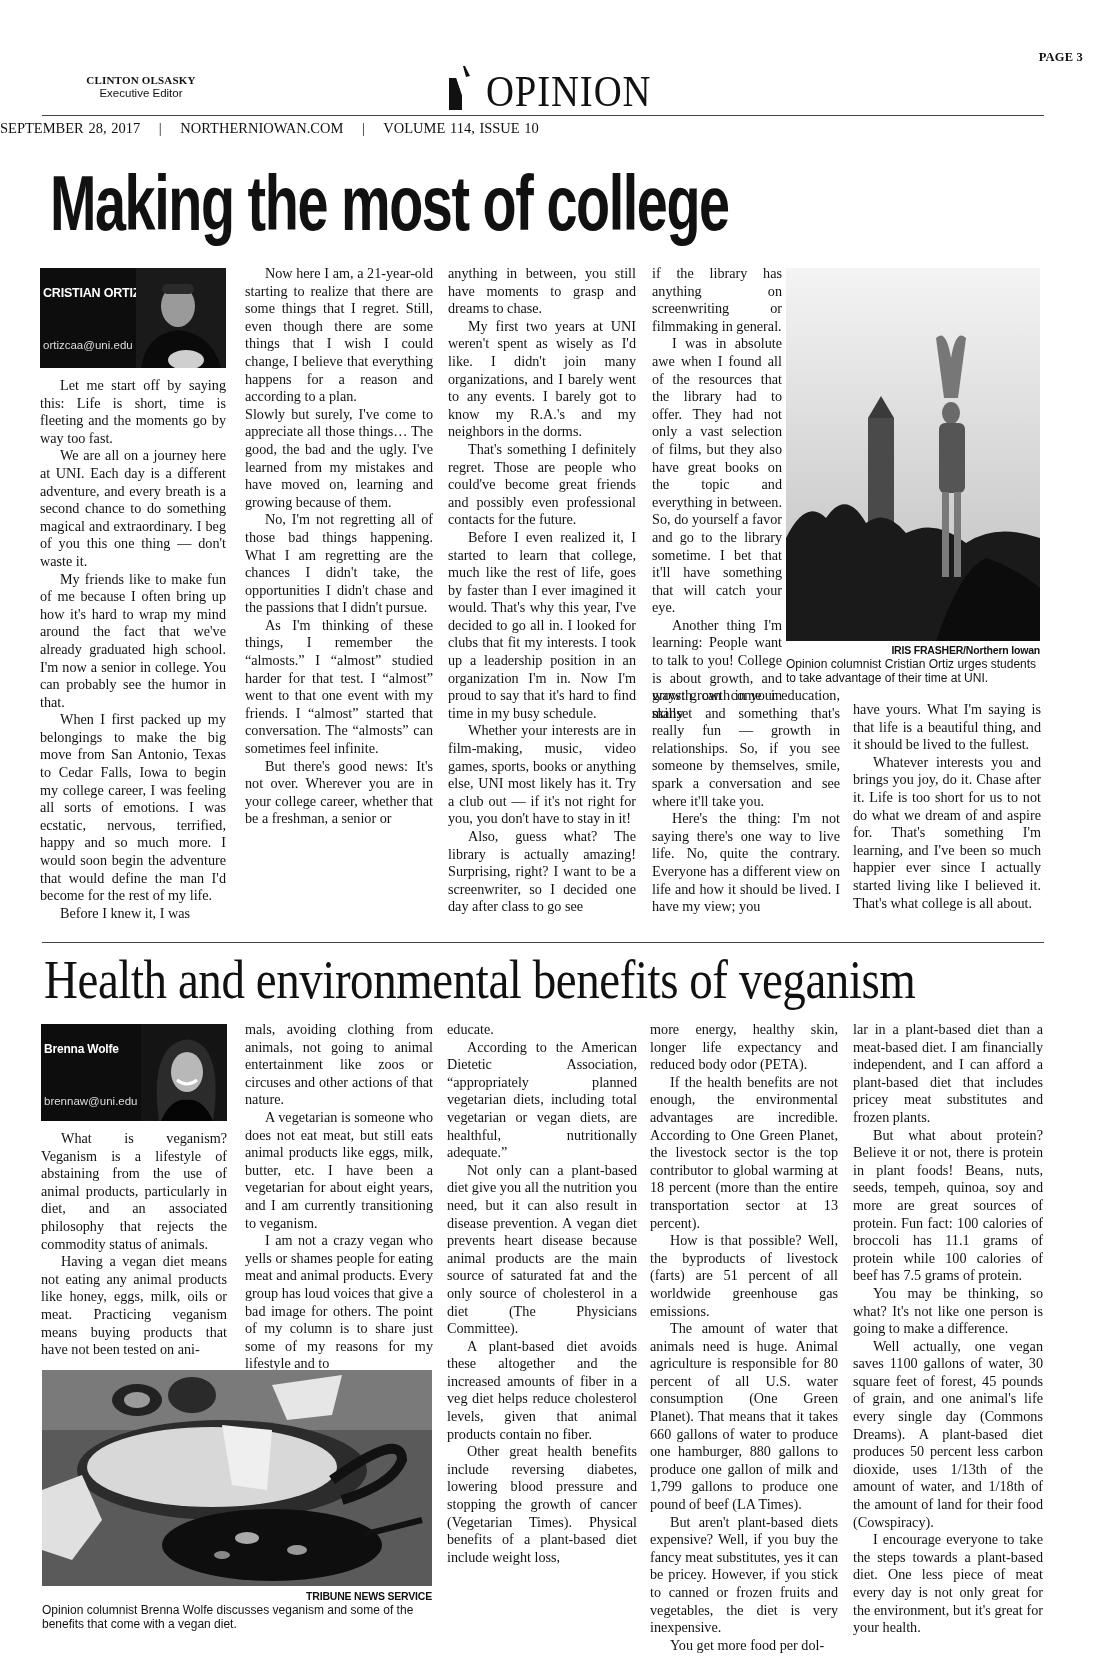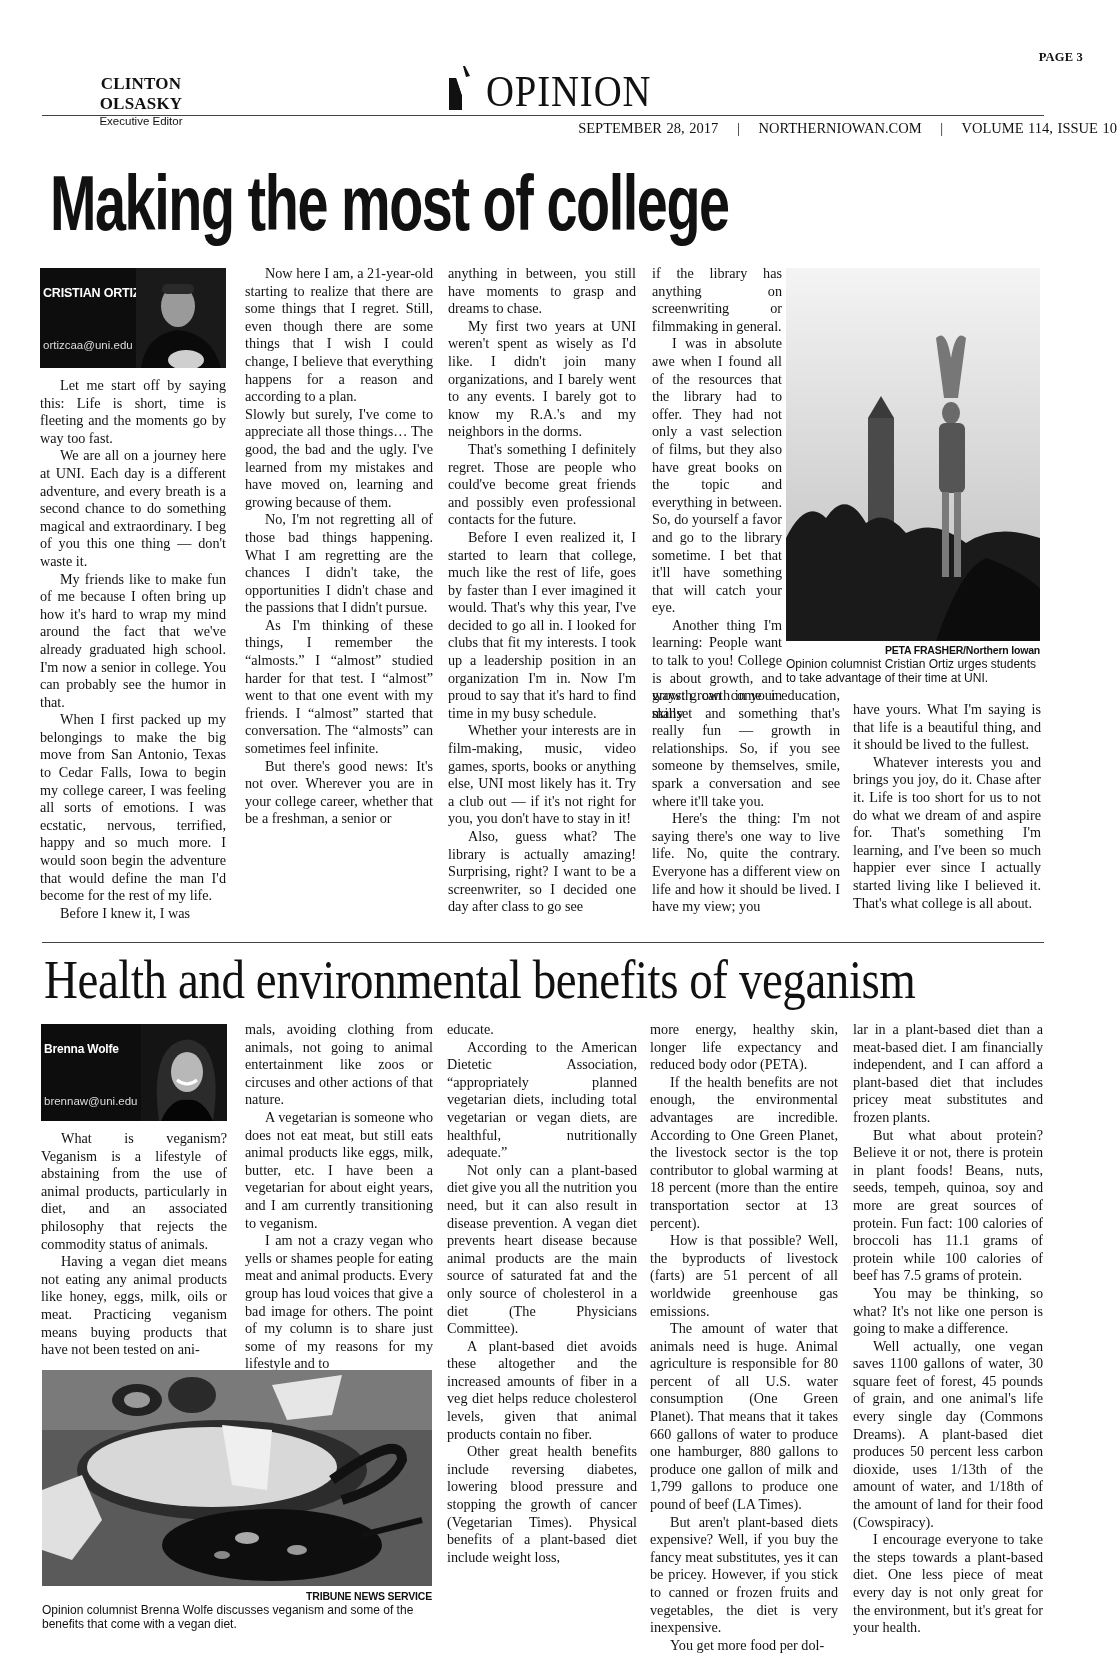--- a/index.html
+++ b/index.html
@@ -2,26 +2,26 @@
 <html><head>
 <meta charset="utf-8">
 <style>
   html, body { margin: 0; padding: 0; background: #fff; }
   body { width: 1117px; height: 1667px; position: relative; overflow: hidden; color: #111; font-family: "Liberation Serif", serif; }
   .abs { position: absolute; }
 
   
   .page-num { right: 34px; top: 50px; font-size: 12.5px; font-weight: bold; letter-spacing: 0.2px; }
   .editor { left: 76px; top: 74px; width: 130px; text-align: center; }
-  .editor .name { font-size: 17px; font-weight: bold; letter-spacing: 0.2px; }
+  .editor .name { font-size: 11px; font-weight: bold; letter-spacing: 0.2px; }
   .editor .role { font-family: "Liberation Sans", sans-serif; font-size: 11.5px; margin-top: 1px; }
   .logo { left: 449px; top: 66px; width: 18px; height: 44px; }
   .section-title { left: 486px; top: 70px; font-size: 44px; line-height: 44px; letter-spacing: 1px; transform: scaleX(0.88); transform-origin: left; }
   .rule { left: 42px; width: 1002px; height: 0; border-top: 1.5px solid #444; }
-  .dateline { left: 0; width: 1117px; top: 120px; text-align: right; font-size: 14.5px; word-spacing: 1px; font-family: Liberation Serif, serif; }
+  .dateline { left: 0; width: 1117px; top: 120px; text-align: left; font-size: 14.5px; word-spacing: 1px; font-family: Liberation Serif, serif; }
   .dateline .sep { display: inline-block; margin: 0 14px; }
 
   
   .headline1 { left: 50px; top: 163px; font-family: "Liberation Sans", sans-serif; font-weight: bold; font-size: 78px; line-height: 80px; letter-spacing: -2px; transform: scaleX(0.715); transform-origin: left; white-space: nowrap; }
   
   .headline2 { left: 44px; top: 950px; font-family: "Liberation Serif", serif; font-size: 54px; line-height: 60px; letter-spacing: -0.5px; transform: scaleX(0.87); transform-origin: left; white-space: nowrap; }
 
   
   .col { font-size: 14.2px; line-height: 17.6px; text-align: justify; hyphens: manual; }
   .col p { margin: 0; text-indent: 20px; }
@@ -125,21 +125,21 @@
     <polygon points="82,150 95,128 108,150" fill="#3a3a3a"></polygon>
     <path d="M0,373 L0,270 Q20,230 40,250 Q60,220 80,255 Q100,240 120,265 Q150,250 180,275 Q210,255 254,270 L254,373 Z" fill="#1a1a1a"></path>
     <path d="M150,373 Q175,300 200,290 Q230,300 254,320 L254,373 Z" fill="#0c0c0c"></path>
     <ellipse cx="165" cy="145" rx="9" ry="11" fill="#6a6a6a"></ellipse>
     <path d="M150,70 Q160,60 165,90 Q170,60 180,70 L172,130 L158,130 Z" fill="#777"></path>
     <rect x="153" y="155" width="26" height="70" rx="6" fill="#555"></rect>
     <rect x="156" y="224" width="7" height="85" fill="#7a7a7a"></rect>
     <rect x="168" y="224" width="7" height="85" fill="#7a7a7a"></rect>
   </svg>
 </div>
-<div class="abs credit" style="left:786px; top:644px; width:254px;">PETA FRASHER/Northern Iowan</div>
+<div class="abs credit" style="left:786px; top:644px; width:254px;">IRIS FRASHER/Northern Iowan</div>
 <div class="abs caption" style="left:786px; top:657px; width:256px;">Opinion columnist Cristian Ortiz urges students to take advantage of their time at UNI.</div>
 
 <div class="abs col" style="left:652px; top:687px; width:188px;">
   <p class="noindent">ways: growth in your education, skillset and something that's really fun — growth in relationships. So, if you see someone by themselves, smile, spark a conversation and see where it'll take you.</p>
   <p>Here's the thing: I'm not saying there's one way to live life. No, quite the contrary. Everyone has a different view on life and how it should be lived. I have my view; you</p>
 </div>
 
 <div class="abs col" style="left:853px; top:701px; width:188px;">
   <p class="noindent">have yours. What I'm saying is that life is a beautiful thing, and it should be lived to the fullest.</p>
   <p>Whatever interests you and brings you joy, do it. Chase after it. Life is too short for us to not do what we dream of and aspire for. That's something I'm learning, and I've been so much happier ever since I actually started living like I believed it. That's what college is all about.</p>

